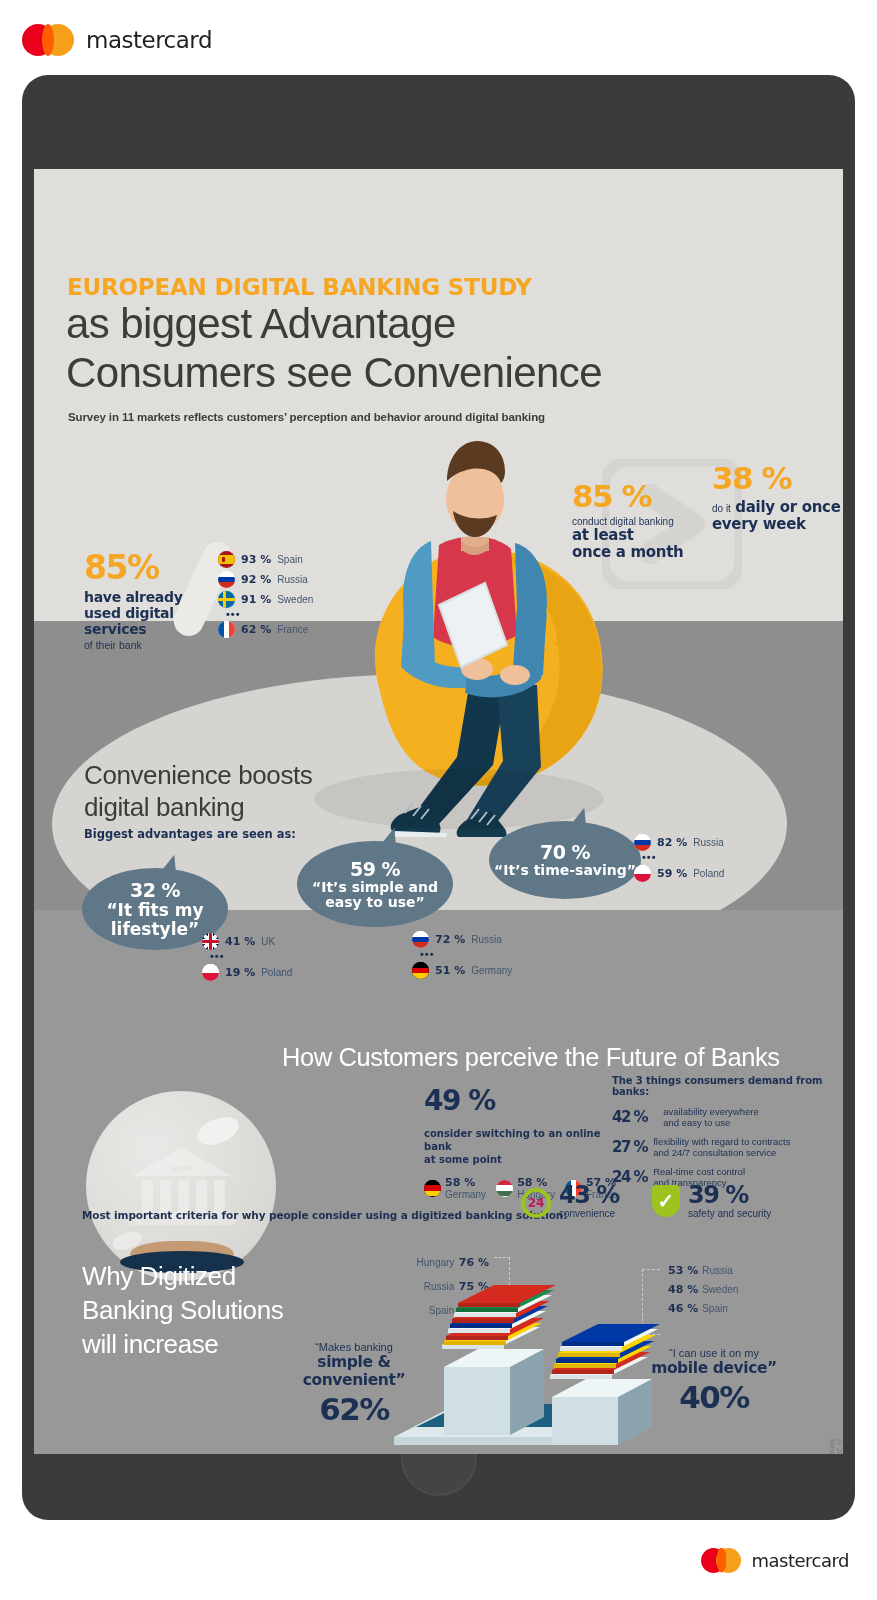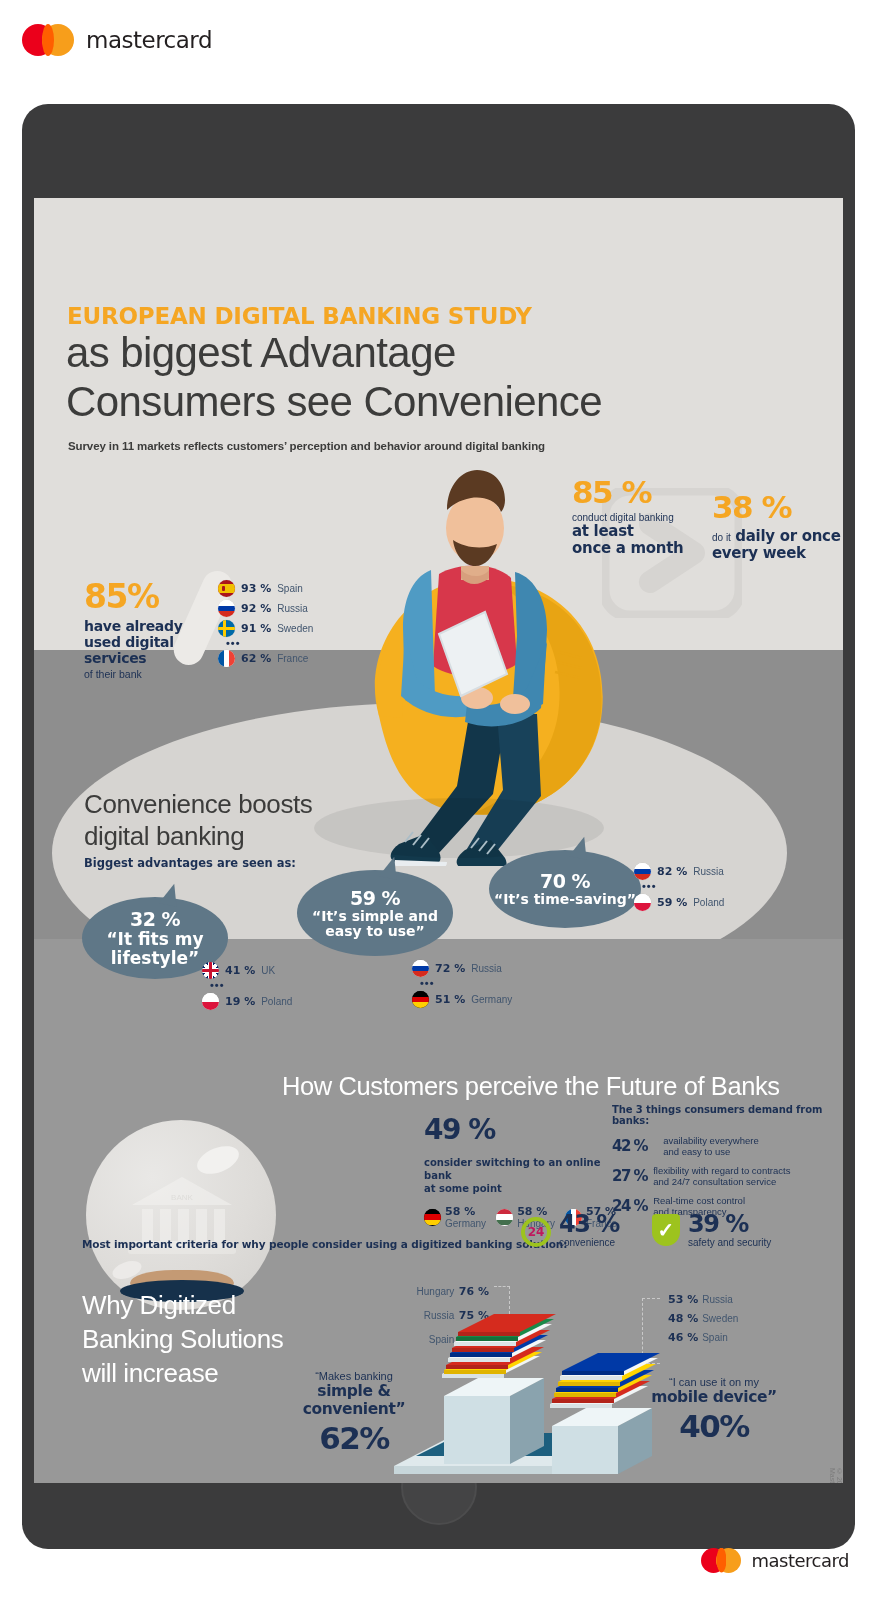--- a/index.html
+++ b/index.html
@@ -20,21 +20,20 @@
   .mc-circles { position: relative; }
   .mc-circles .c { position: absolute; top: 0; border-radius: 50%; }
   .mc-wordmark { font-family: "DejaVu Sans", sans-serif; font-weight: 400; color: #231f20; letter-spacing: -0.5px; }
 
   
   .device {
     position: absolute; left: 22px; top: 75px;
     width: 833px; height: 1445px;
     background: #3b3b3c;
     border-radius: 26px;
-    margin-top: 29px;
   }
   .device-home {
     position: absolute; left: 50%; transform: translateX(-50%);
     bottom: 24px; width: 76px; height: 76px;
     border-radius: 50%; background: #444445; border: 2px solid #4c4c4d;
   }
   .screen {
     position: absolute; left: 12px; top: 94px;
     width: 809px; height: 1285px;
     overflow: hidden; background: #e0dedb;
@@ -237,21 +236,21 @@
         <span class="fl-val">62 %</span>
         <span class="fl-name">France</span>
       </div>
     </div>
 
     <svg class="illus" style="left:568px;top:290px;width:140px;height:130px;" viewBox="0 0 140 130">
       <rect x="2" y="2" width="136" height="126" rx="26" fill="none" stroke="#d6d4d1" stroke-width="11"></rect>
       <path d="M48 36 L92 65 L48 94" fill="none" stroke="#d6d4d1" stroke-width="22" stroke-linecap="round" stroke-linejoin="round"></path>
     </svg>
 
-    <div style="position:absolute;left:538px;top:278px;width:125px;">
+    <div style="position:absolute;left:538px;top:311px;width:125px;">
       <div class="bignum orange" style="font-size:31px;line-height:32px;">85 %</div>
       <div style="font-size:10px;color:#1c3054;margin-top:4px;">conduct digital banking</div>
       <div class="bignum navy" style="font-size:15px;line-height:17px;letter-spacing:-0.3px;">
         <div>at least</div>
         <div>once a month</div>
       </div>
     </div>
 
     <div style="position:absolute;left:678px;top:293px;width:130px;">
       <div class="bignum orange" style="font-size:31px;line-height:32px;">38 %</div>

